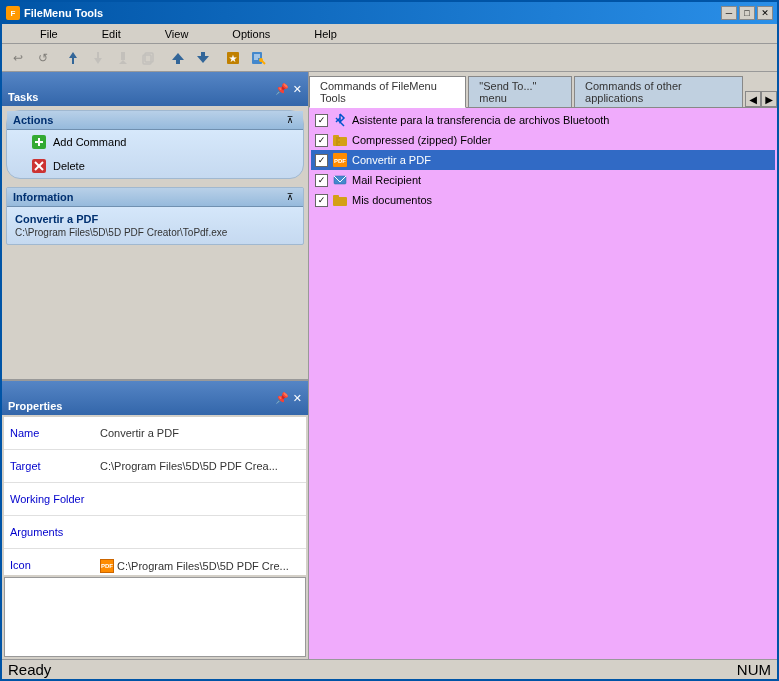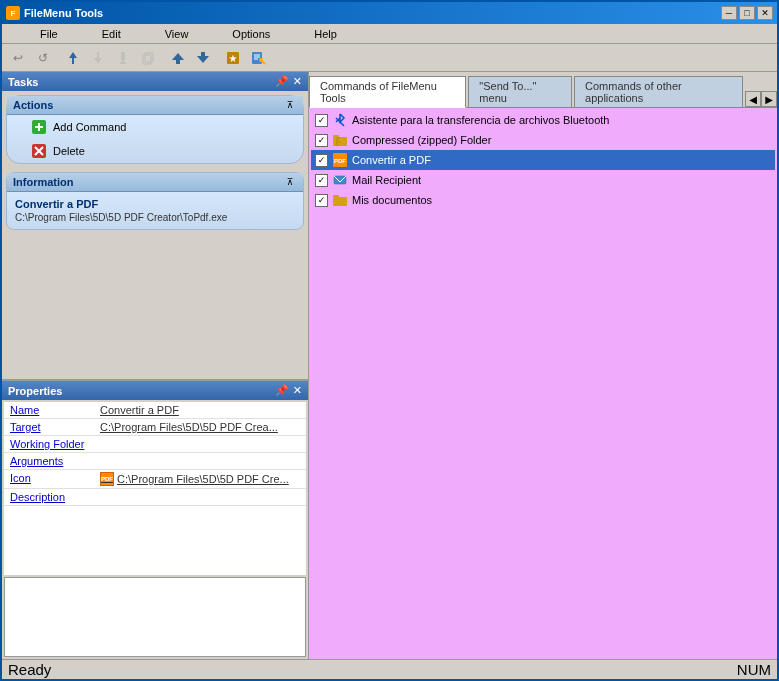--- a/index.html
+++ b/index.html
@@ -31,32 +31,32 @@
 
     
     .actions-section { background: linear-gradient(to bottom, #ddeeff, #c5d9f0); border: 1px solid #a0b8d0; margin: 4px; border-radius: 14px; }
     .section-header { display: flex; align-items: center; justify-content: space-between; padding: 3px 6px; background: linear-gradient(to bottom, #b8d0e8, #96badc); border-bottom: 1px solid #7090b0; }
     .section-title { font-size: 11px; font-weight: bold; color: #003070; }
     .collapse-btn { width: 14px; height: 12px; font-size: 9px; display: flex; align-items: center; justify-content: center; cursor: pointer; }
     .action-item { display: flex; align-items: center; gap: 6px; padding: 4px 24px; cursor: pointer; }
     .action-icon { width: 16px; height: 16px; font-size: 12px; display: flex; align-items: center; justify-content: center; }
 
     
-    .info-section { background: linear-gradient(to bottom, #ddeeff, #c5d9f0); border: 1px solid #a0b8d0; margin: 4px; border-radius: 8px; }
+    .info-section { background: linear-gradient(to bottom, #ddeeff, #c5d9f0); border: 1px solid #a0b8d0; margin: 4px; border-radius: 2px; }
     .info-content { padding: 6px 8px; }
     .info-name { font-weight: bold; font-size: 11px; color: #003070; margin-bottom: 2px; }
     .info-path { font-size: 10px; color: #333; }
 
     
     .left-spacer { flex: 1; background: #d4d0c8; }
 
     
     .properties-panel { background: #d4d0c8; height: 280px; border-top: 2px solid #999; display: flex; flex-direction: column; }
     .props-table { width: 100%; border-collapse: collapse; }
-    .props-table td { padding: 2px 6px; font-size: 11px; border-bottom: 1px solid #e0e0e0; vertical-align: top; text-decoration: underline; }
+    .props-table td { padding: 10px 6px; font-size: 11px; border-bottom: 1px solid #e0e0e0; vertical-align: top; }
     .props-table td:first-child { color: #0000cc; width: 90px; white-space: nowrap; }
     .props-table td:last-child { color: #333; }
     .props-content { flex: 1; overflow: hidden; background: white; margin: 2px; }
     .props-extra { height: 80px; background: white; margin: 2px; margin-top: 0; border: 1px solid #999; }
 
     
     .right-panel { flex: 1; display: flex; flex-direction: column; }
     .tabs-bar { display: flex; align-items: flex-end; background: #d4d0c8; padding-top: 4px; border-bottom: 1px solid #888; }
     .tab { padding: 3px 10px; font-size: 11px; cursor: pointer; border: 1px solid #888; border-bottom: none; background: #c0d0e0; margin-right: 2px; color: #333; }
     .tab.active { background: white; border-bottom: 1px solid white; margin-bottom: -1px; z-index: 1; }
@@ -68,21 +68,21 @@
     .cmd-checkbox { width: 13px; height: 13px; border: 1px solid #666; background: white; display: flex; align-items: center; justify-content: center; font-size: 9px; flex-shrink: 0; }
     .cmd-checkbox.checked::after { content: '✓'; color: #000; font-size: 9px; }
     .cmd-item.selected .cmd-checkbox.checked::after { color: #000; }
     .cmd-icon { width: 16px; height: 16px; display: flex; align-items: center; justify-content: center; font-size: 12px; flex-shrink: 0; }
 
     
     .status-bar { height: 20px; background: #d4d0c8; border-top: 1px solid #999; display: flex; align-items: center; justify-content: space-between; padding: 0 6px; font-size: 15px; }
 
     
     .tasks-header { display: flex; align-items: center; justify-content: space-between; padding: 3px 6px; background: linear-gradient(to bottom, #5585c5, #3366aa); }
-    .tasks-header-title { font-weight: bold; color: white; font-size: 11px; }
+    .tasks-header-title { font-weight: bold; color: white; font-size: 11px; margin-top: 16px; }
   </style>
 </head>
 <body>
 
 <div class="window">
 
   <div class="title-bar">
     <div class="title-bar-left">
       <div class="title-icon">F</div>
       <span>FileMenu Tools</span>

